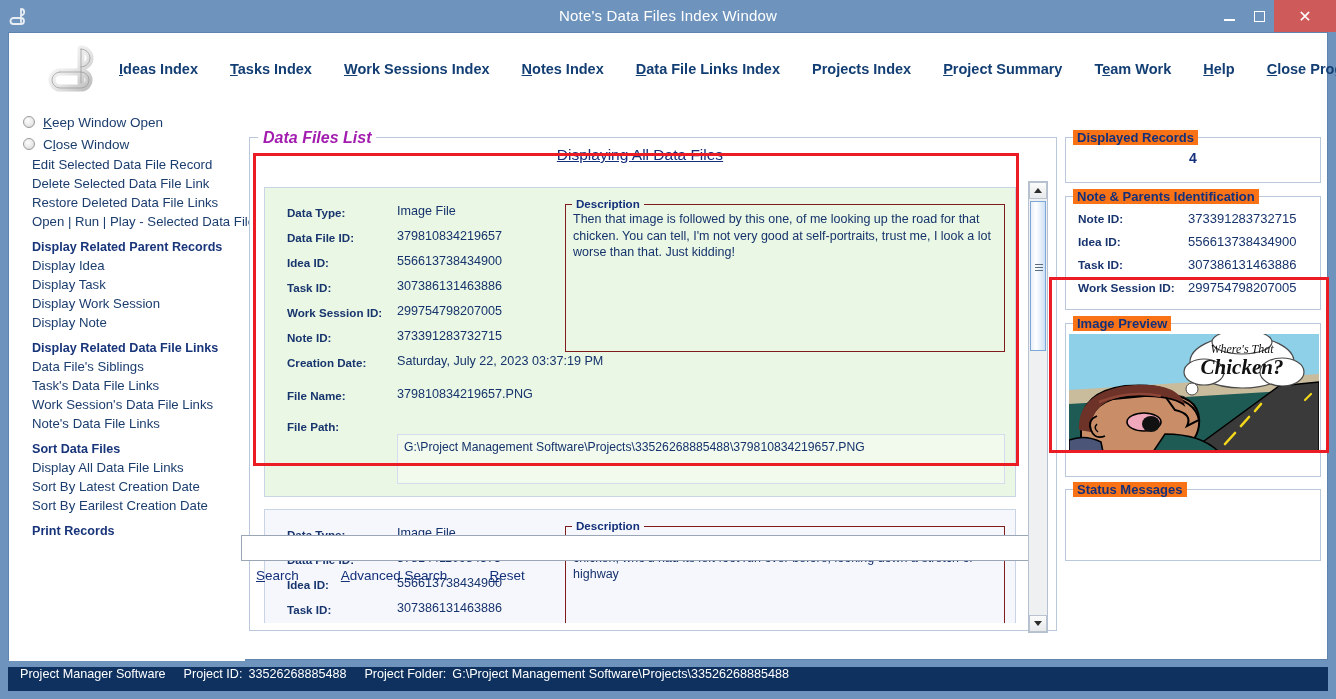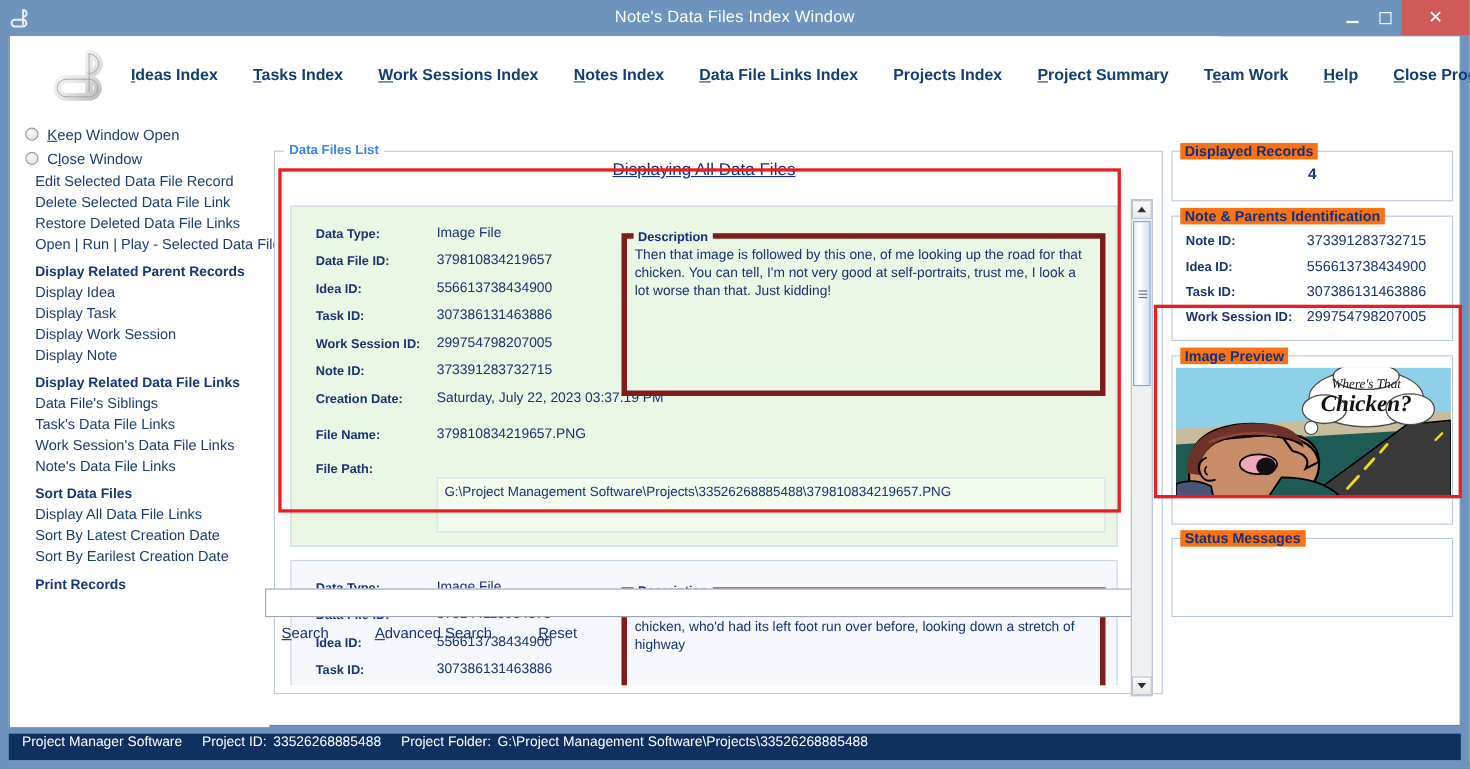--- a/index.html
+++ b/index.html
@@ -74,21 +74,21 @@
     white-space:nowrap;
   }
 
   
   .center{
     position:absolute; left:240px; top:104px; width:808px; height:494px;
     border:1px solid #b9c8da; background:#ffffff;
   }
   .center-title{
     position:absolute; left:8px; top:-9px; background:#ffffff; padding:0 5px;
-    color:#3b82f6; font-size:12px; font-weight:bold;
+    color:#a21caf; font-size:16px; font-weight:bold;font-style:italic;
   }
   .displaying{
     position:absolute; left:0; top:8px; width:780px; text-align:center;
     color:#14307a; font-size:15.5px; text-decoration:underline;
   }
 
   .redbox{
     position:absolute; border:3px solid #ec1c24; pointer-events:none; z-index:30;
   }
 
@@ -102,21 +102,21 @@
   }
   .record.sel{ background:#e9f7e4; }
   .record.alt{ background:#f6f7fd; }
 
   .fields{ position:absolute; left:22px; top:16px; }
   .frow{ display:flex; height:25px; align-items:flex-start; }
   .flabel{ width:110px; color:#17346d; font-size:11.6px; font-weight:bold; padding-top:2px;}
   .fvalue{ color:#16336c; font-size:12.6px; }
 
   .descbox{
-    position:absolute; border:5px solid #7f1d1d; background:transparent;margin-top:8px;
+    position:absolute; border:1px solid #7f1d1d; background:transparent;
   }
   .descbox .dtitle{
     position:absolute; left:6px; top:-8px; background:inherit; padding:0 4px;
     color:#14307a; font-size:11.6px; font-weight:bold;
   }
   .descbox .dtext{
     position:absolute; left:7px; top:6px; right:8px;
     color:#16336c; font-size:12.5px; line-height:16.5px;
   }
   .pathbox{

